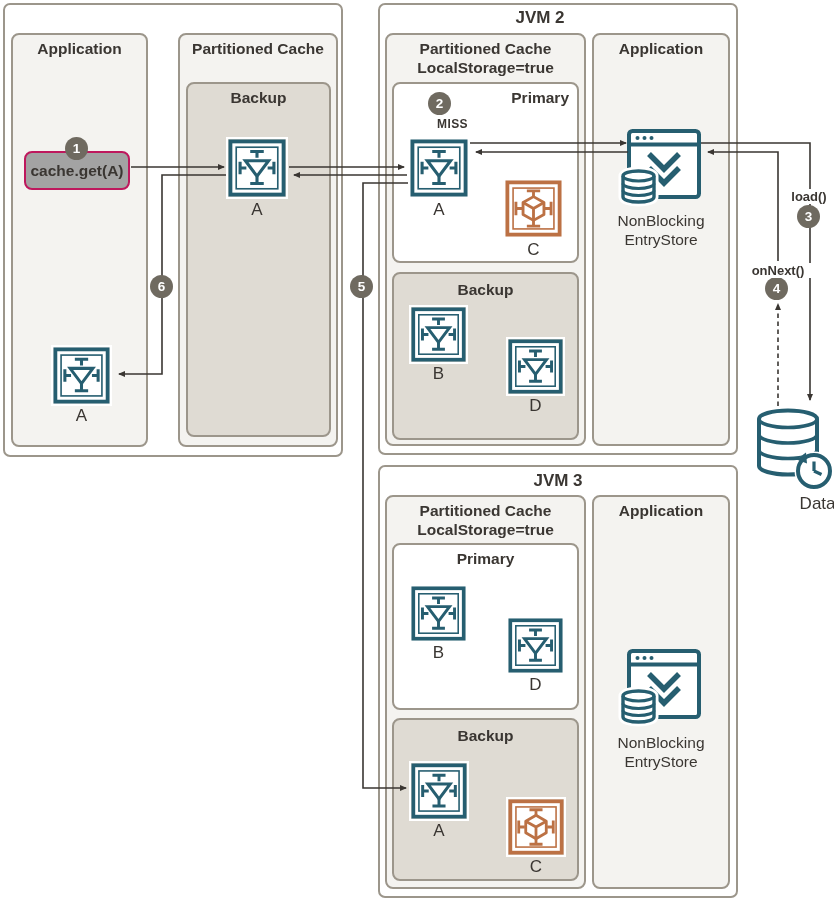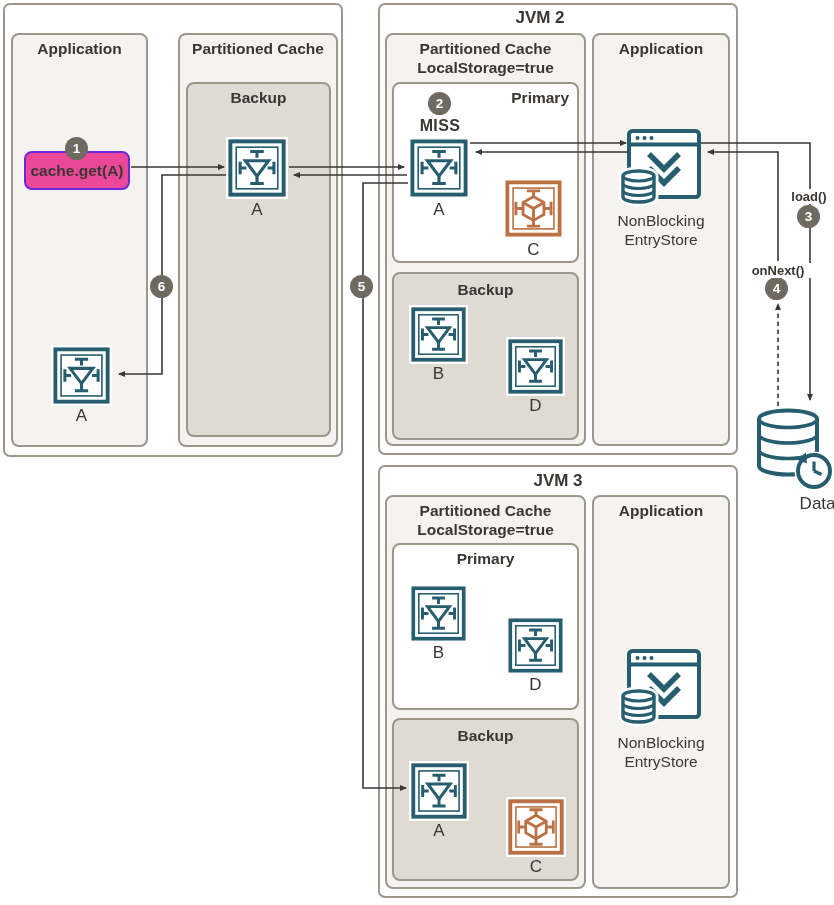--- a/index.html
+++ b/index.html
@@ -14,22 +14,22 @@
        box-sizing:border-box;z-index:3;}
   .jvmttl{font-size:17px;}
   .lbl{position:absolute;font-size:17px;text-align:center;z-index:3;}
   .icn{position:absolute;z-index:2;}
   .halo{box-shadow:0 0 0 2px #ffffff;}
   .icn svg{display:block;width:100%;height:100%;}
   .step{position:absolute;width:23px;height:23px;border-radius:50%;background:#6F6A60;color:#ffffff;
         font-weight:bold;font-size:13.5px;line-height:23px;text-align:center;z-index:6;}
   .flowlbl{position:absolute;font-size:13px;font-weight:bold;text-align:center;background:#ffffff;
            z-index:6;line-height:15px;}
-  .misslbl{position:absolute;font-size:16px;font-weight:600;letter-spacing:.4px;text-align:center;z-index:3;}
-  .callbox{position:absolute;background:#ec4899;border:2px solid #6d28d9;border-radius:8px;
+  .misslbl{position:absolute;font-size:12px;font-weight:600;letter-spacing:.4px;text-align:right;z-index:3;}
+  .callbox{position:absolute;background:#a3a3a3;border:2px solid #be185d;border-radius:8px;
            font-weight:bold;font-size:15.5px;display:flex;align-items:center;justify-content:center;
            box-sizing:border-box;z-index:3;}
   .twoline span{display:block;}
   #arrows{position:absolute;left:0;top:0;z-index:5;pointer-events:none;}
   #defs{position:absolute;width:0;height:0;overflow:hidden;}
 </style>
 </head>
 <body>
 
 <svg id="defs" aria-hidden="true">

